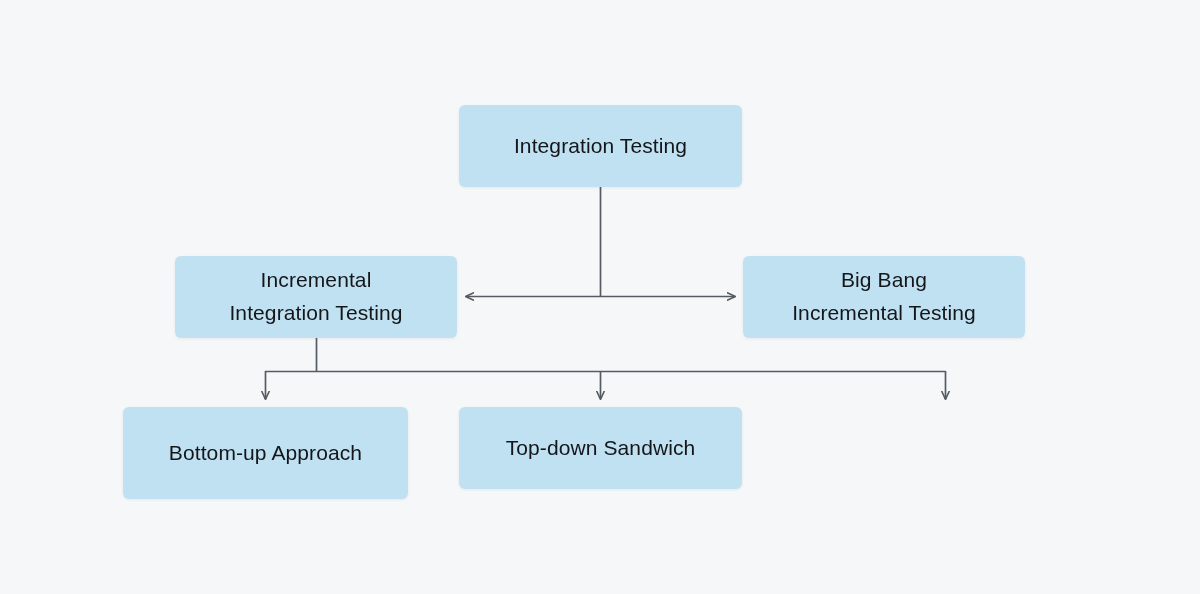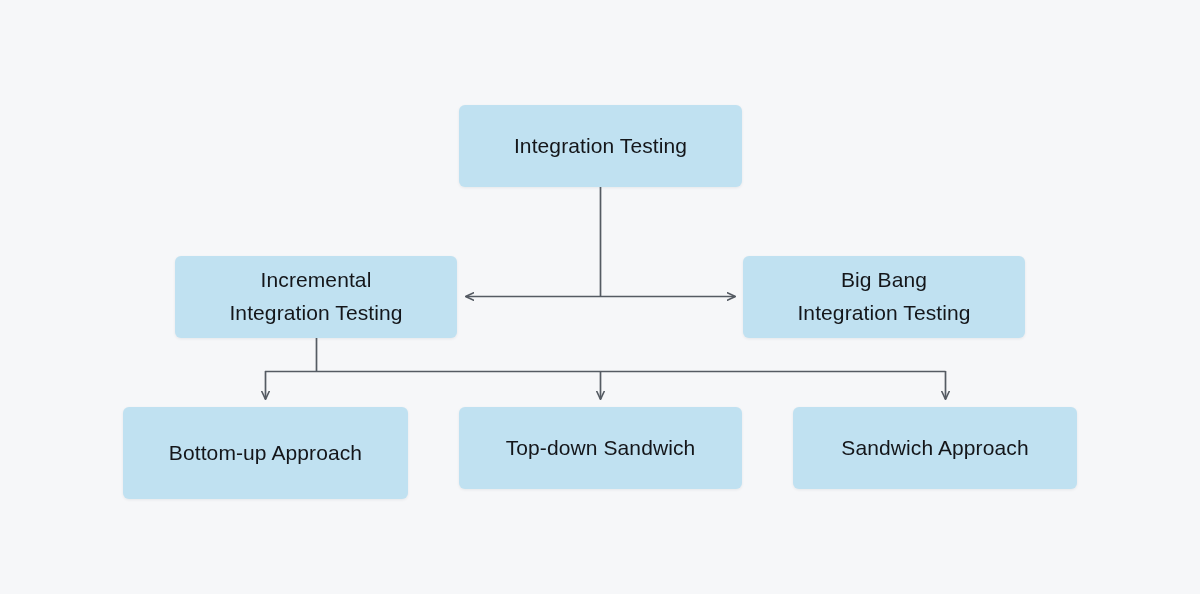--- a/index.html
+++ b/index.html
@@ -129,28 +129,25 @@
     <span class="node-label">Integration Testing</span>
   </div>
 
   <div class="node-box" id="node-incremental">
     <span class="node-label">Incremental
 Integration Testing</span>
   </div>
 
   <div class="node-box" id="node-bigbang">
     <span class="node-label">Big Bang
-Integration Testing</span>
+Incremental Testing</span>
   </div>
 
   <div class="node-box" id="node-bottom-up">
     <span class="node-label">Bottom-up Approach</span>
   </div>
 
   <div class="node-box" id="node-top-down">
     <span class="node-label">Top-down Sandwich</span>
   </div>
 
-  <div class="node-box" id="node-sandwich">
-    <span class="node-label">Sandwich Approach</span>
-  </div>
 
 </div>
 
 </body></html>

